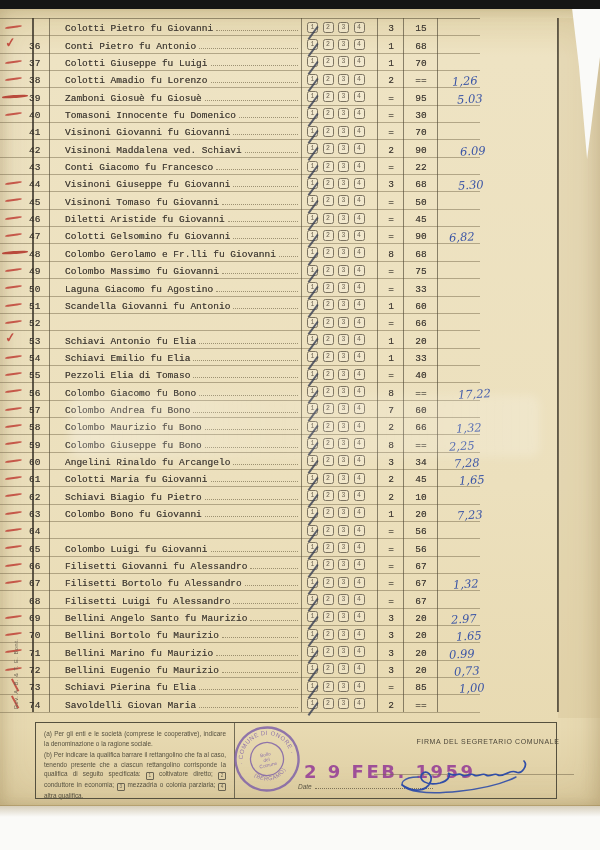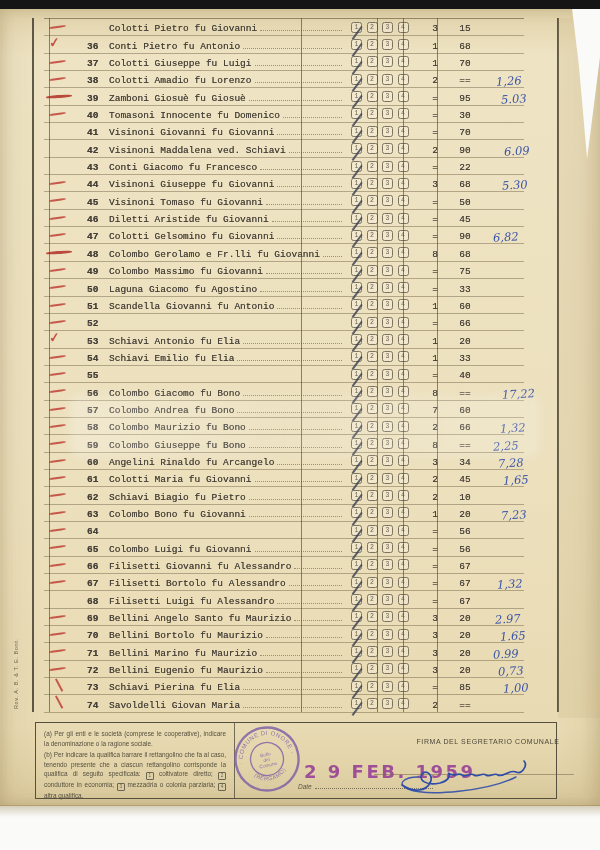--- a/index.html
+++ b/index.html
@@ -13,27 +13,27 @@
     background:linear-gradient(180deg,#e7dab2 0%,#eee3c3 6%,#ece0bd 60%,#e8dab2 90%,#ddcda1 100%);
     box-shadow:inset 0 0 40px rgba(120,95,45,.18), inset -6px 0 14px rgba(120,95,45,.15), inset 6px 0 10px rgba(120,95,45,.10);
   }
   .paper-bottom-shadow{position:absolute;left:0;top:796px;width:600px;height:12px;
     background:linear-gradient(180deg,rgba(140,115,60,.35),rgba(250,250,248,0));}
   .tear-corner{position:absolute;right:0;top:9px;width:34px;height:150px;background:#fafaf8;
     clip-path:polygon(18% 0,100% 0,100% 32%,62% 100%,38% 38%);}
   .right-margin-shade{position:absolute;left:558px;top:9px;width:42px;height:700px;background:rgba(195,172,120,.18);}
 
   
-  .tbl{position:absolute;left:0;top:9px;width:480px;height:694px;border-top:1px solid rgba(95,85,60,.6);margin-left:44px;}
+  .tbl{position:absolute;left:0;top:9px;width:480px;height:694px;border-top:1px solid rgba(95,85,60,.6);}
   .vline{position:absolute;top:0;height:100%;width:1px;background:rgba(82,74,56,.65);}
   .vline.thick{width:2px;background:rgba(60,54,42,.8);}
   .row{position:relative;height:17.35px;box-sizing:border-box;border-bottom:1px solid rgba(112,100,72,.48);}
   .tw{font-family:"Liberation Mono","DejaVu Sans Mono",monospace;font-size:9.5px;color:#45403a;
       text-shadow:0 0 .5px rgba(70,60,45,.75);white-space:nowrap;}
-  .num{position:absolute;left:43px;bottom:1px;width:15px;font-weight:bold;}
+  .num{position:absolute;left:29px;bottom:1px;width:15px;}
   .name-cell{position:absolute;left:65px;bottom:1px;width:234px;display:flex;align-items:flex-end;}
   .leader{flex:1;border-bottom:1.5px dotted rgba(104,92,62,.6);margin:0 1px 3px 3px;}
   .boxes{position:absolute;left:307px;bottom:2.6px;display:flex;gap:4.5px;}
   .box{position:relative;width:11px;height:11px;box-sizing:border-box;border:1px solid #7c7360;border-radius:2.5px;
        display:flex;align-items:center;justify-content:center;
        font-family:"Liberation Mono",monospace;font-size:6.5px;color:#6e6554;background:rgba(255,253,245,.25);}
   .box.crossed::after{content:"";position:absolute;left:-3px;bottom:-2px;width:16px;height:1.7px;background:#3f4557;
        transform:rotate(-54deg);transform-origin:center;opacity:.85;}
   .v1{position:absolute;left:379px;bottom:1px;width:24px;text-align:center;}
   .v2{position:absolute;left:406px;bottom:1px;width:30px;text-align:center;}
@@ -557,20 +557,24 @@
           <span class="box">
             <span>4</span>
           </span>
         </div>
         <span class="tw v1">1</span>
         <span class="tw v2">33</span>
       </div>
       <div class="row">
         <div class="mark mark-dash"></div>
         <span class="tw num">55</span>
+        <div class="name-cell">
+          <span class="tw">Pezzoli Elia di Tomaso</span>
+          <span class="leader"></span>
+        </div>
         <div class="boxes">
           <span class="box crossed">
             <span>1</span>
           </span>
           <span class="box">
             <span>2</span>
           </span>
           <span class="box">
             <span>3</span>
           </span>

